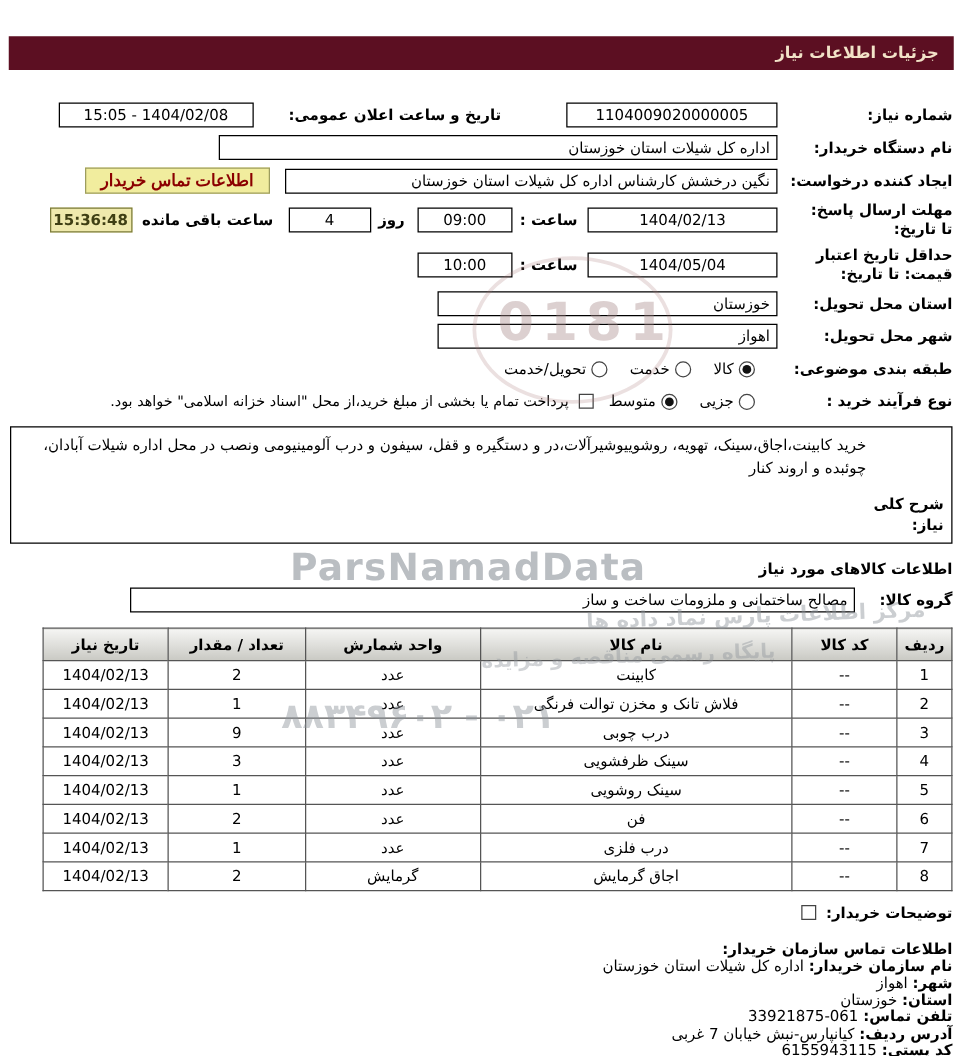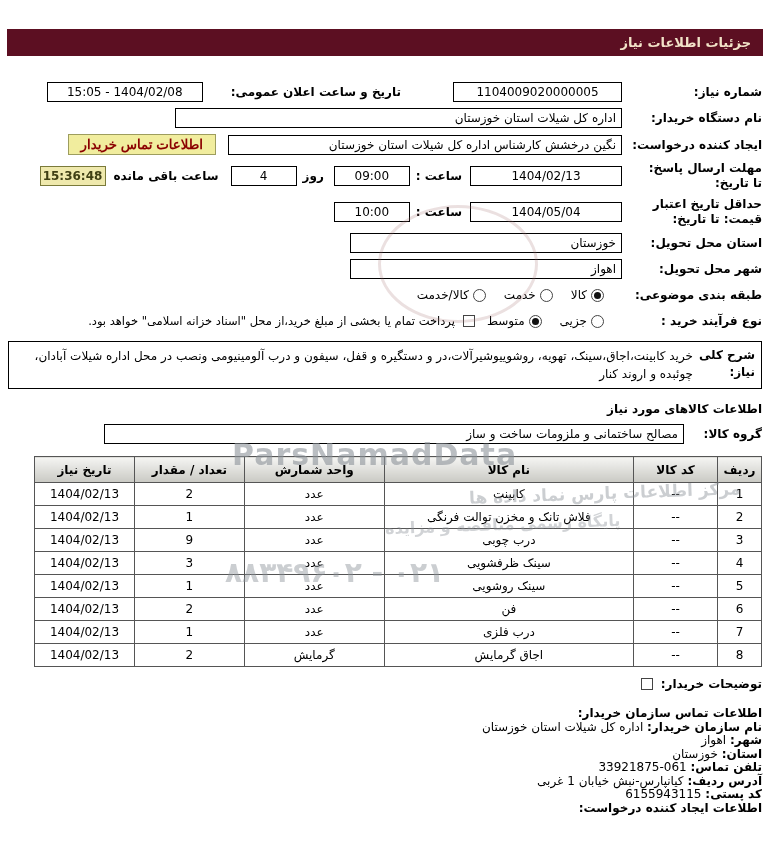--- a/index.html
+++ b/index.html
@@ -24,21 +24,21 @@
   .timer{background:#efe9ad;border:1px solid #7a7a3a;height:20px;width:66px;display:flex;align-items:center;
         justify-content:center;font-weight:bold;color:#3f3f14;}
   .radio{width:13px;height:13px;border:1px solid #444;border-radius:50%;background:#fff;display:inline-flex;
         align-items:center;justify-content:center;flex-shrink:0;}
   .radio.sel::after{content:"";width:7px;height:7px;border-radius:50%;background:#111;}
   .radio-item{display:flex;align-items:center;margin-right:18px;}
   .rlbl{margin-right:4px;}
   .checkbox{width:12px;height:12px;border:1px solid #444;background:#fff;flex-shrink:0;}
   .note-text{margin-right:8px;font-size:11.5px;white-space:nowrap;}
   .desc-box{border:1px solid #000;margin-top:10px;display:flex;padding:5px 6px;min-height:48px;}
-  .desc-label{width:62px;font-weight:bold;line-height:17px;flex-shrink:0;}
+  .desc-label{width:62px;font-weight:bold;line-height:17px;flex-shrink:0;margin-top:48px;}
   .desc-text{flex:1;line-height:18px;}
   .section-title{font-weight:bold;margin:13px 0 8px;}
   .group-row{display:flex;align-items:center;}
   .group-lbl{width:78px;font-weight:bold;flex-shrink:0;}
   .group-input{width:580px;}
   table.goods{border-collapse:collapse;margin-top:12px;width:728px;}
   table.goods th, table.goods td{border:1px solid #555;text-align:center;font-size:12px;padding:0 2px;}
   table.goods th{height:26px;background:linear-gradient(#f5f5f3,#c9c9c3);font-weight:bold;}
   table.goods td{height:23px;background:#fff;}
   .notes-row{display:flex;align-items:center;margin-top:10px;}
@@ -121,21 +121,21 @@
       <span class="radio-item">
         <span class="radio sel"></span>
         <span class="rlbl">کالا</span>
       </span>
       <span class="radio-item">
         <span class="radio"></span>
         <span class="rlbl">خدمت</span>
       </span>
       <span class="radio-item">
         <span class="radio"></span>
-        <span class="rlbl">کالا/خدمت</span>
+        <span class="rlbl">تحویل/خدمت</span>
       </span>
     </div>
 
     <div class="row">
       <span class="lblcol">نوع فرآیند خرید :</span>
       <span class="radio-item">
         <span class="radio"></span>
         <span class="rlbl">جزیی</span>
       </span>
       <span class="radio-item">
@@ -263,30 +263,31 @@
       <div class="cline">
         <b>استان:</b>
         <span>خوزستان</span>
       </div>
       <div class="cline">
         <b>تلفن تماس:</b>
         <span dir="ltr">33921875-061</span>
       </div>
       <div class="cline">
         <b>آدرس ردیف:</b>
-        <span>کیانپارس-نبش خیابان 1 غربی</span>
+        <span>کیانپارس-نبش خیابان 7 غربی</span>
       </div>
       <div class="cline">
         <b>کد پستی:</b>
         <span dir="ltr">6155943115</span>
       </div>
       <div class="cline"><b>اطلاعات ایجاد کننده درخواست:</b></div>
     </div>
 
   </div>
 
   <div class="wm wm-stamp"></div>
+  <div class="wm wm-digits">0181</div>
   <div class="wm wm-brand">ParsNamadData</div>
   <div class="wm wm-line1">مرکز اطلاعات پارس نماد داده ها</div>
   <div class="wm wm-line2">پایگاه رسمی مناقصه و مزایده</div>
   <div class="wm wm-phone">۸۸۳۴۹۶۰۲ - ۰۲۱</div>
 
 </div>
 
 </body></html>

